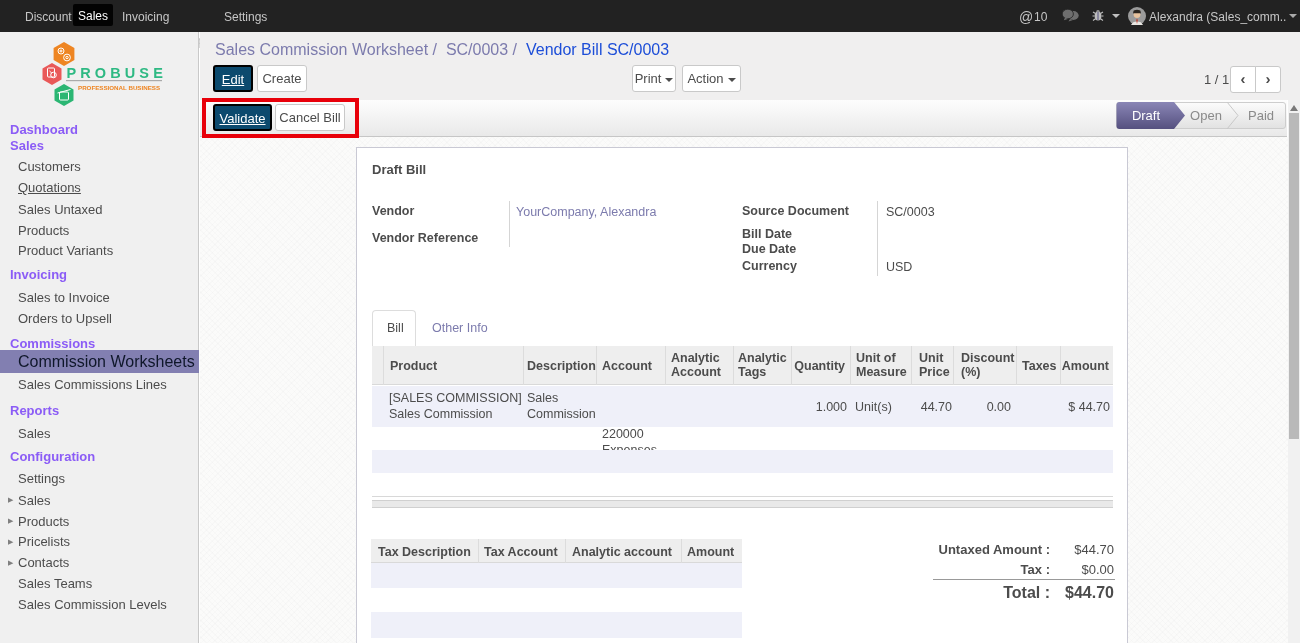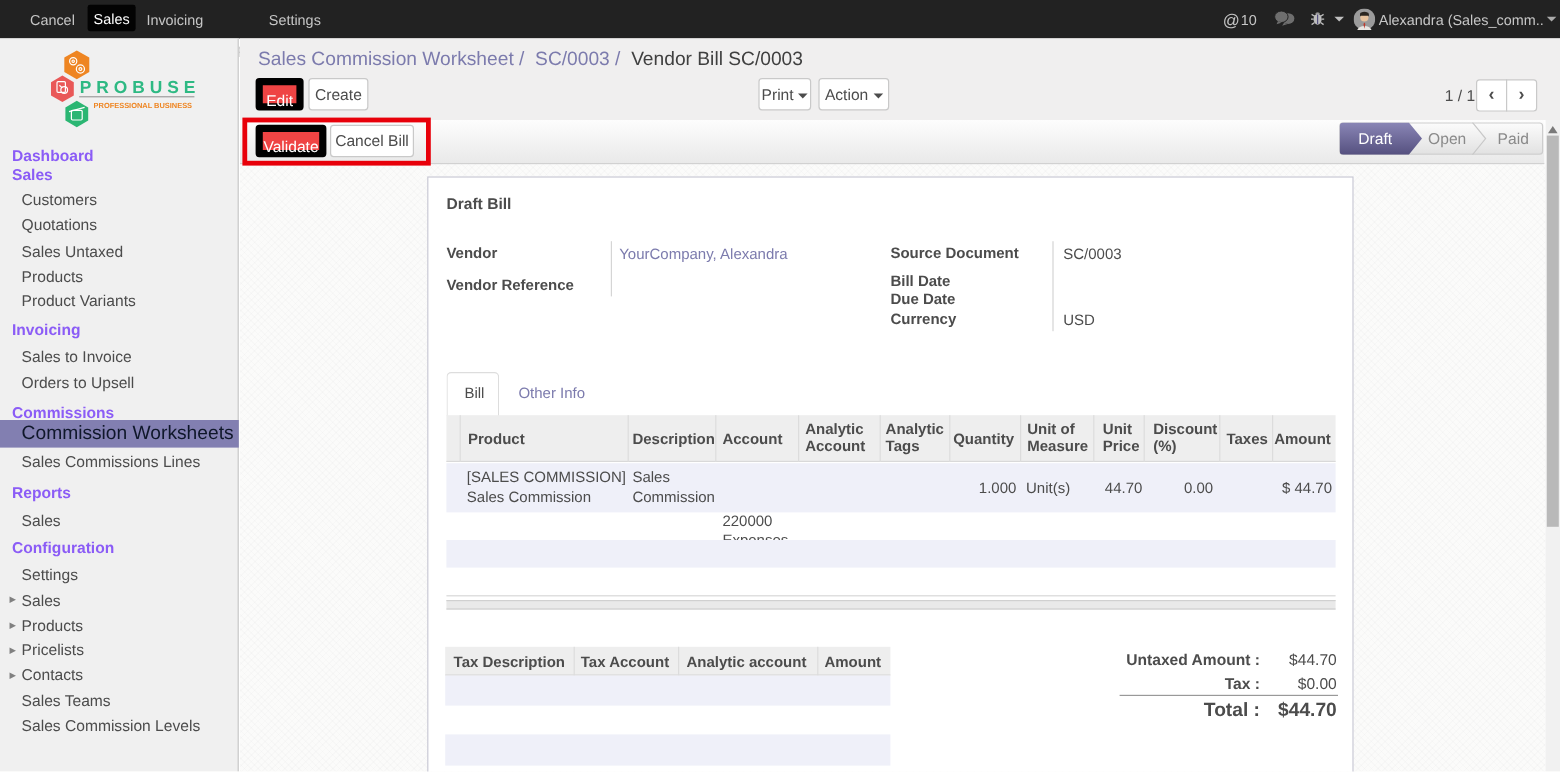--- a/index.html
+++ b/index.html
@@ -16,23 +16,23 @@
 #sidebar { position:absolute; left:0; top:32px; width:199px; height:611px; background:#f0f0f0; border-right:1px solid #c9c9c9; }
 .shead { position:absolute; left:10px; font-size:13px; font-weight:bold; color:#8b5cf6; }
 .sitem { position:absolute; left:18px; font-size:13px; color:#4c4c4c; }
 .scaret { position:absolute; left:8px; font-size:7px; color:#808080; }
 #selitem { position:absolute; left:0; top:318px; width:199px; height:23px; background:#827fb1; color:#0f172a; font-size:16px; line-height:23px; }
 #selitem span { padding-left:18px; }
 
 
 #cpanel { position:absolute; left:200px; top:32px; width:1100px; height:68px; background:#f0efef; }
 #breadcrumb { position:absolute; left:15px; top:9px; font-size:16px; color:#7c7bad; }
-#breadcrumb .bc-active { color:#404040;text-align:right; }
+#breadcrumb .bc-active { color:#1d4ed8;text-align:right; }
 .btn { position:absolute; height:27px; font-size:13px; border-radius:3px; text-align:center; color:#4c4c4c; background:#fff; border:1px solid #c9c9c9; line-height:25px; }
-.btn-primary { background:#ef4444; border:6px solid #000000; color:#fff; }
+.btn-primary { background:#0c4a6e; border:2px solid #000000; color:#fff;text-decoration:underline; }
 .caret { display:inline-block; width:0; height:0; border-left:4px solid transparent; border-right:4px solid transparent; border-top:4px solid #4c4c4c; vertical-align:middle; margin-left:4px; }
 
 
 #statusbar { position:absolute; left:200px; top:100px; width:1087px; height:37px; background:linear-gradient(#fdfdfd,#e9e9e9); border-bottom:1px solid #c6c6c6; }
 #redbox { position:absolute; left:202px; top:98px; width:157px; height:40px; border:4px solid #e8000a; z-index:20; }
 
 
 #content { position:absolute; left:200px; top:137px; width:1088px; height:506px;
   background-color:#fbfbfa;
   background-image:repeating-linear-gradient(45deg, rgba(100,100,110,0.025) 0 1px, transparent 1px 4px),
@@ -51,21 +51,21 @@
 
 
 #sbar { position:absolute; left:1288px; top:100px; width:12px; height:543px; background:#f1f1f1; }
 #sbar .thumb { position:absolute; left:1px; top:13px; width:10px; height:326px; background:#b9b9b9; }
 #sbar .up { position:absolute; left:2px; top:5px; width:0; height:0; border-left:4px solid transparent; border-right:4px solid transparent; border-bottom:6px solid #7a7a7a; }
 </style>
 </head>
 <body>
 
 <div id="topbar">
-  <span class="mitem" style="left:25px;">Cancel</span>
+  <span class="mitem" style="left:25px;">Discount</span>
   <span class="mitem active" style="left:73px;">Sales</span>
   <span class="mitem" style="left:122px;">Invoicing</span>
   <span class="mitem" style="left:183px;margin-top:24px;">Apps</span>
   <span class="mitem" style="left:224px;">Settings</span>
   <span class="mitem" style="left:1019px; font-size:14px; top:9px;">@</span>
   <span class="mitem" style="left:1034px;">10</span>
   <svg class="mitem" style="left:1062px; top:9px;" width="17" height="13" viewBox="0 0 17 13">
     <ellipse cx="11.5" cy="6.5" rx="5.2" ry="4.4" fill="#6e6e6e"></ellipse>
     <path d="M8 10 l-1.5 2.5 l4.5 -1.5 z" fill="#6e6e6e"></path>
     <ellipse cx="5.8" cy="5" rx="5.6" ry="4.8" fill="#6e6e6e" stroke="#222" stroke-width="0.8"></ellipse>
@@ -106,21 +106,21 @@
       <rect x="23.5" y="52" width="9" height="8" rx="1"></rect>
         <path d="M21.5 53 L34.5 49.5"></path>
     </g>
     <text x="30.5" y="37.5" font-size="14.5" font-weight="bold" fill="#2eb983" letter-spacing="4.1" font-family="Liberation Sans">PROBUSE</text>
     <rect x="30" y="40" width="96" height="1.2" fill="#aaaaaa"></rect>
     <text x="42" y="50" font-size="6.2" font-weight="bold" fill="#ee8522" letter-spacing="0" font-family="Liberation Sans">PROFESSIONAL BUSINESS</text>
   </svg>
   <div class="shead" style="top:90px;">Dashboard</div>
   <div class="shead" style="top:106px;">Sales</div>
   <div class="sitem" style="top:127px;">Customers</div>
-  <div class="sitem" style="top:148px;">Quotations</div>
+  <div class="sitem" style="top:148px;text-decoration:underline;">Quotations</div>
   <div class="sitem" style="top:169.5px;">Sales Untaxed</div>
   <div class="sitem" style="top:190.5px;">Products</div>
   <div class="sitem" style="top:211px;">Product Variants</div>
   <div class="shead" style="top:235px;">Invoicing</div>
   <div class="sitem" style="top:258px;">Sales to Invoice</div>
   <div class="sitem" style="top:278.5px;">Orders to Upsell</div>
   <div class="shead" style="top:303.5px;">Commissions</div>
   <div id="selitem"><span>Commission Worksheets</span></div>
   <div class="sitem" style="top:344.5px;">Sales Commissions Lines</div>
   <div class="shead" style="top:371px;">Reports</div>

